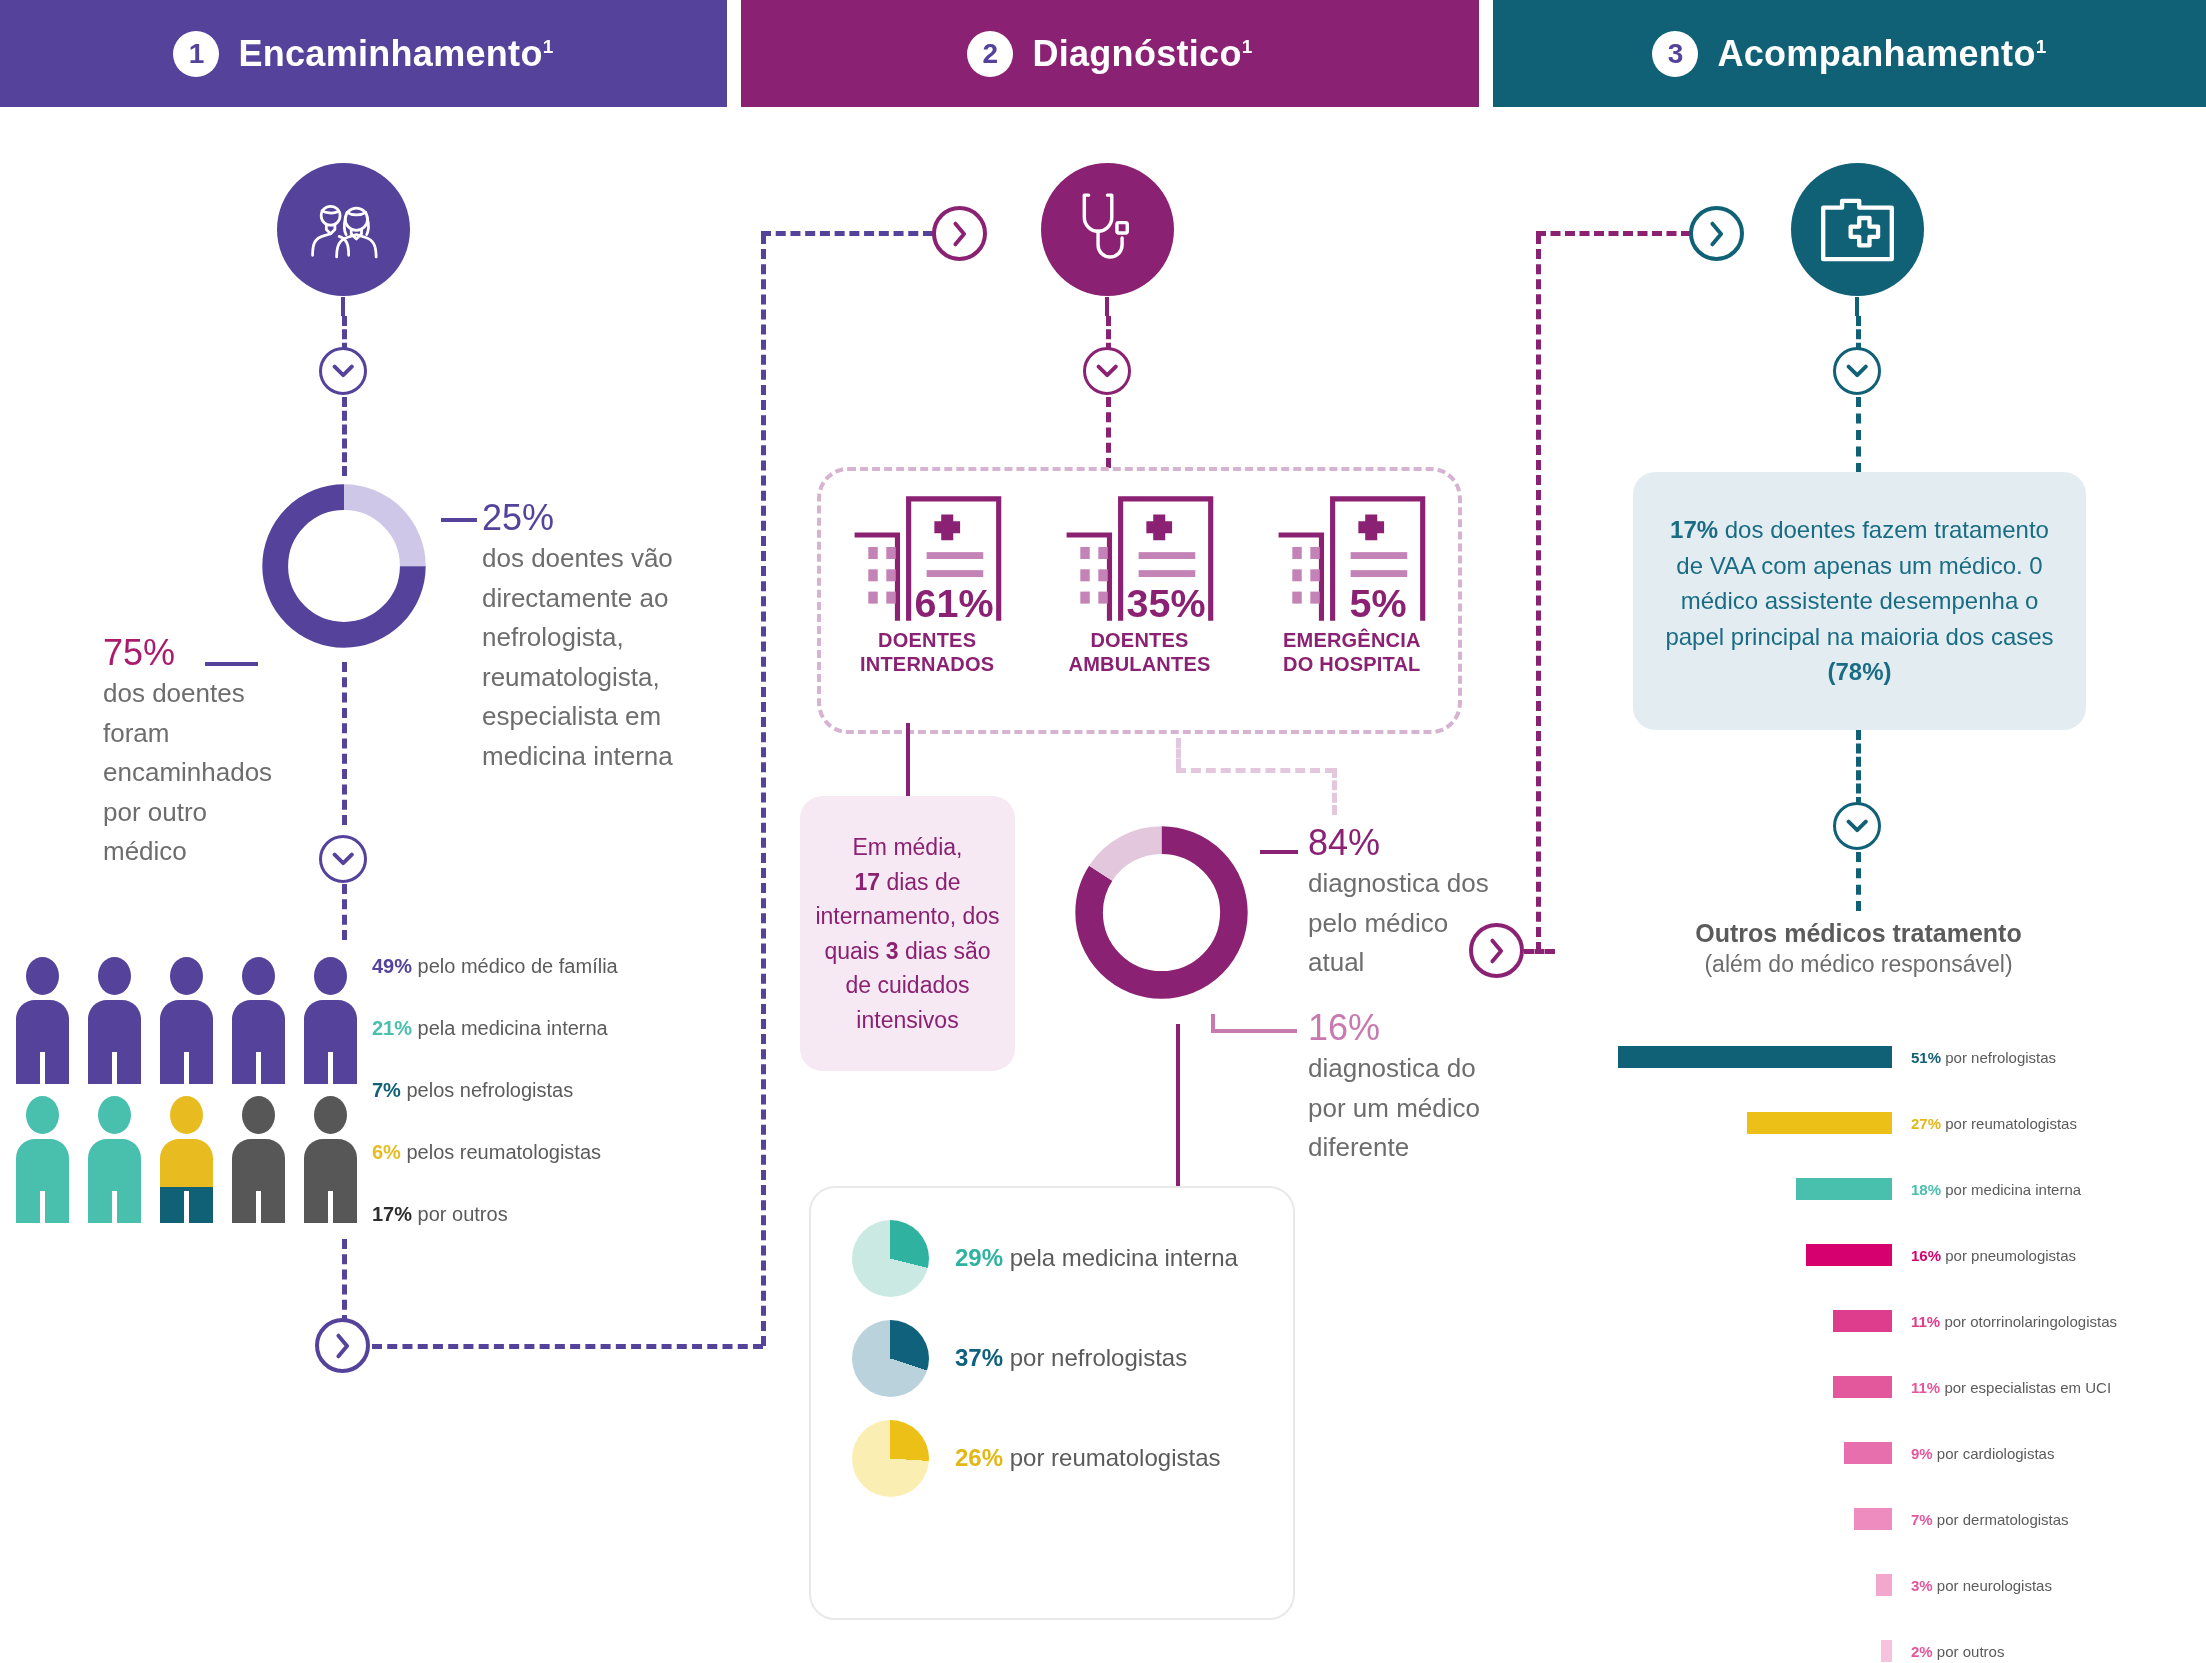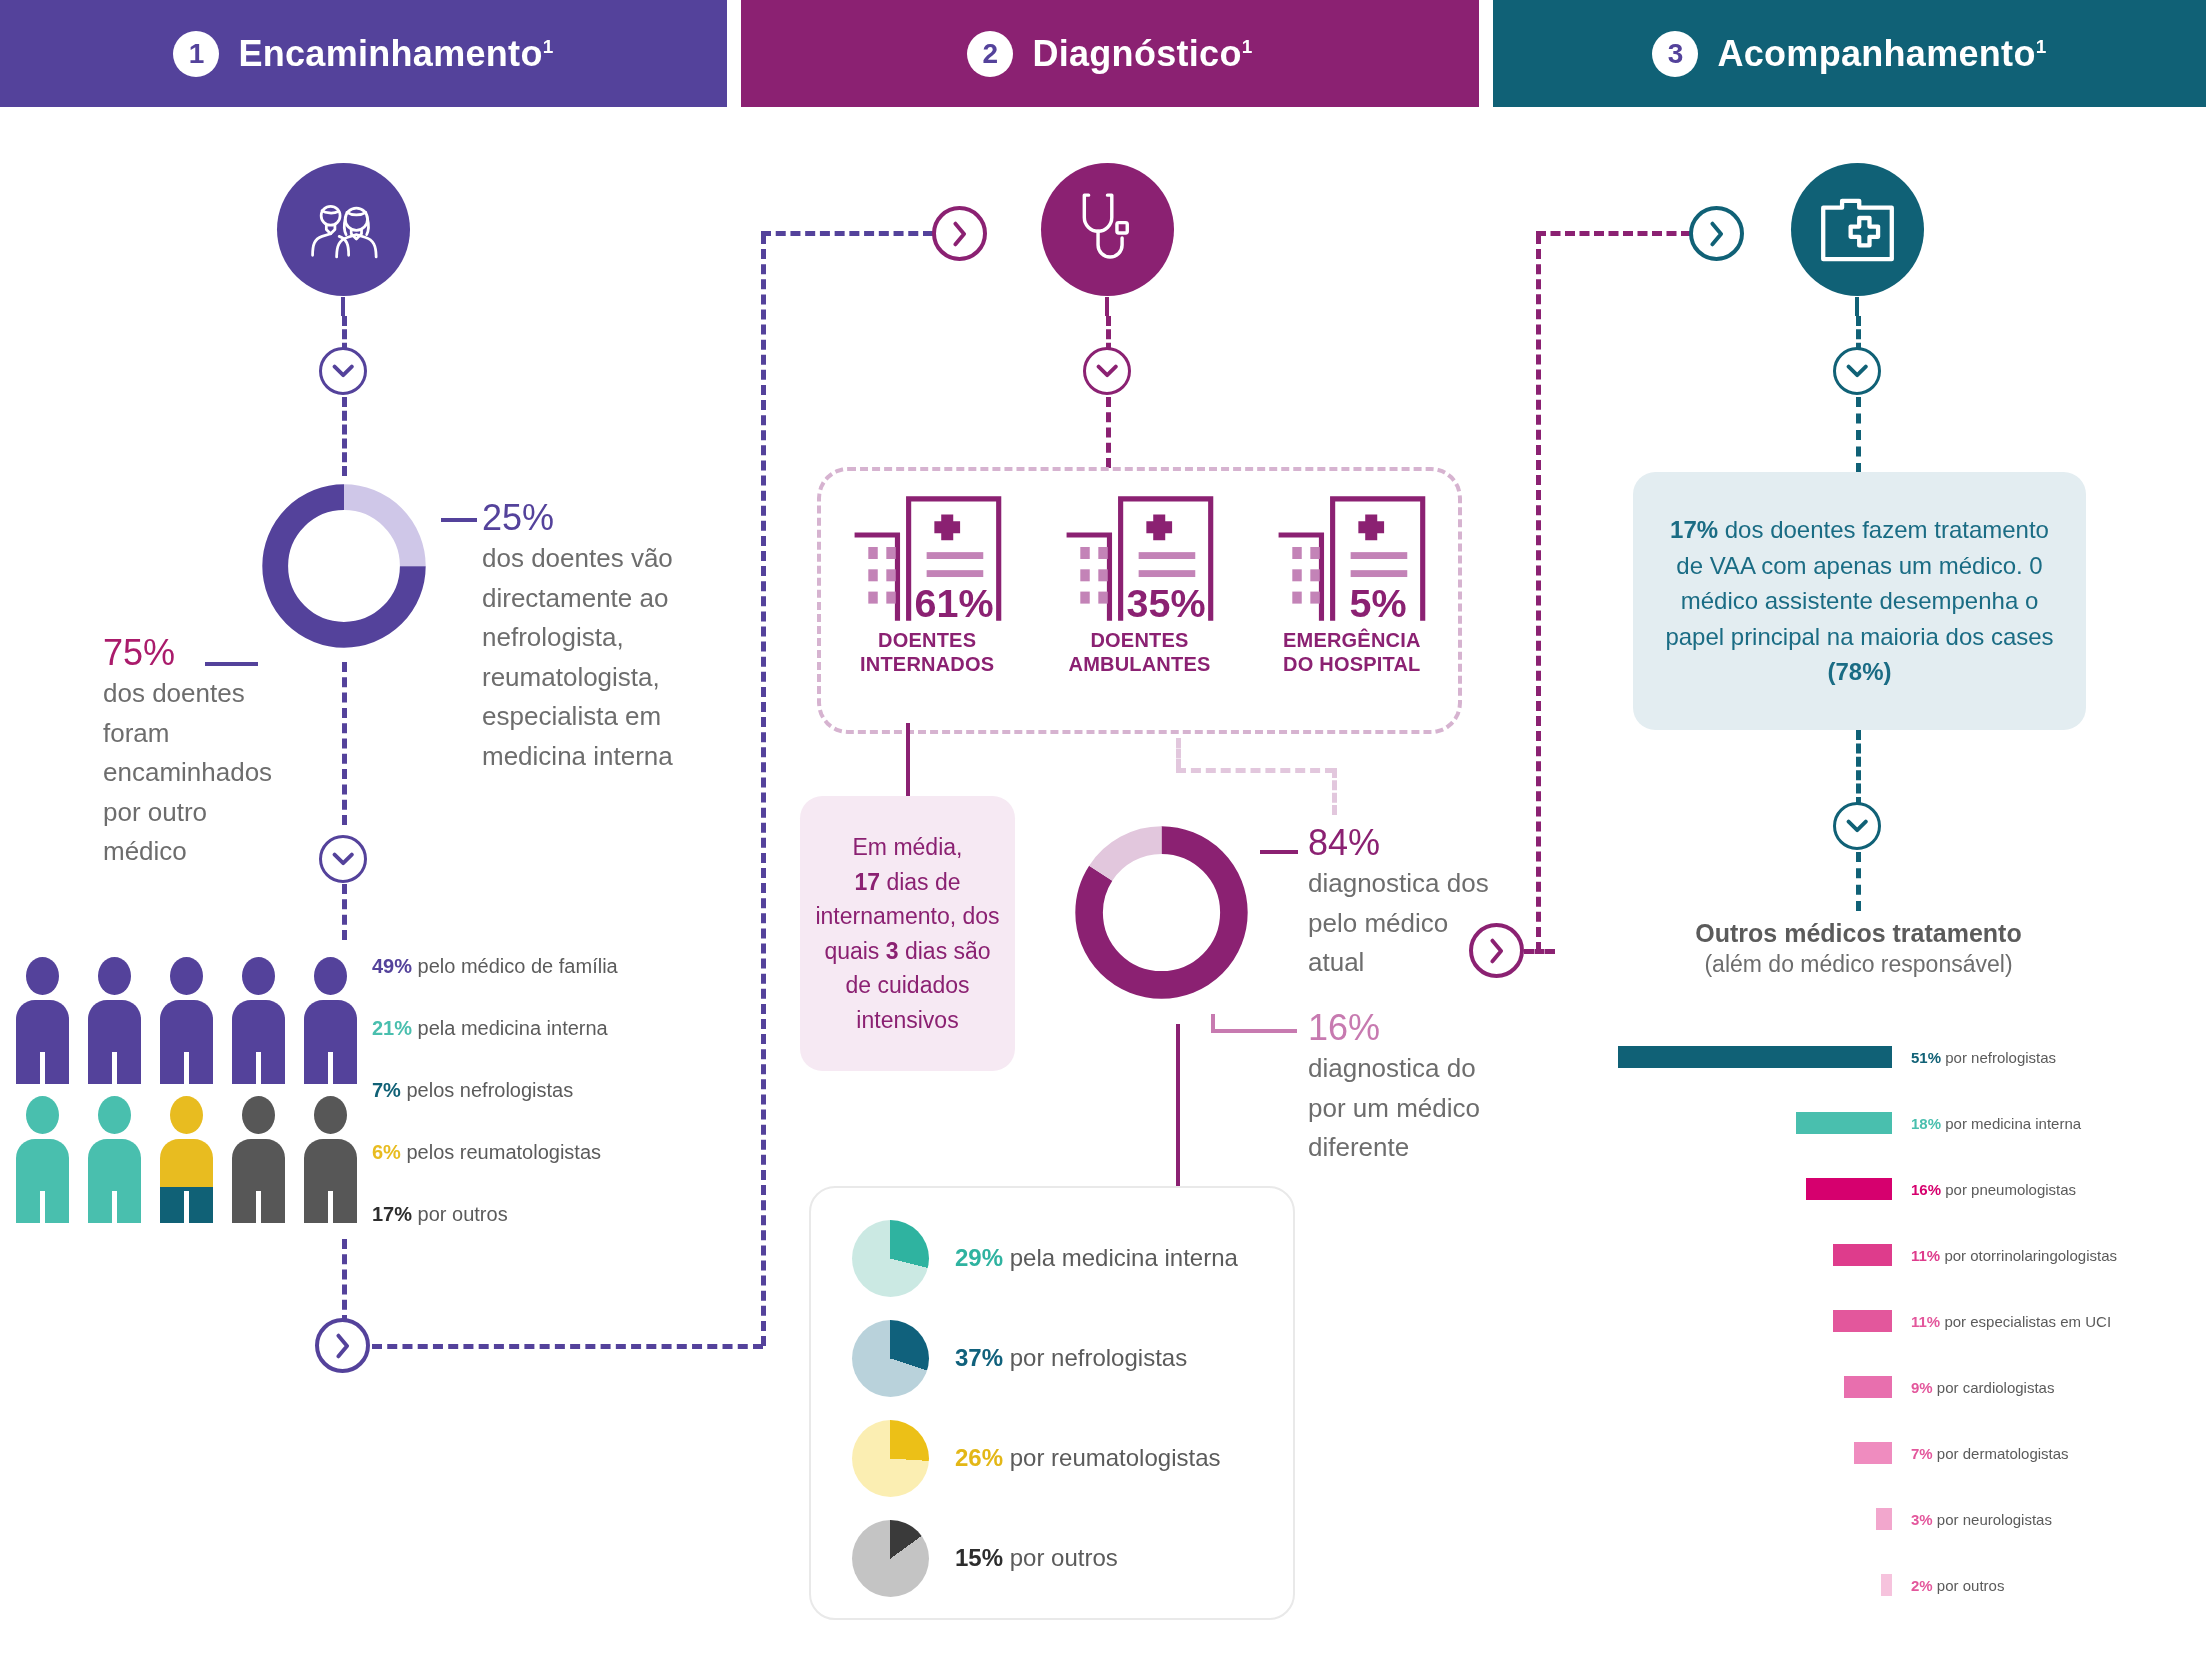--- a/index.html
+++ b/index.html
@@ -415,24 +415,20 @@
     <div class="plabel"><b style="color:#2fb3a0">29%</b> <span>pela medicina interna</span></div>
   </div>
   <div class="prow">
     <div class="minipie" style="background: conic-gradient(#10617c 0 30%, #b9d2db 30% 100%);"></div>
     <div class="plabel"><b style="color:#10617c">37%</b> <span>por nefrologistas</span></div>
   </div>
   <div class="prow">
     <div class="minipie" style="background: conic-gradient(#ecc017 0 26%, #fbeeb2 26% 100%);"></div>
     <div class="plabel"><b style="color:#e3b716">26%</b> <span>por reumatologistas</span></div>
   </div>
-  <div class="prow">
-    <div class="minipie" style="background: conic-gradient(#3a3a3a 0 15%, #c4c4c4 15% 100%);"></div>
-    <div class="plabel"><b style="color:#2d2d2d">15%</b> <span>por outros</span></div>
-  </div>
 </div>
 
 <div class="arrowc" style="left:1469px; top:923px; color:#8b2172;">
   <svg width="15.5" height="26" viewBox="0 0 18 30" fill="none" stroke="#8b2172" stroke-width="4.5" stroke-linecap="round" stroke-linejoin="round">
       <path d="M4 3l10 12L4 27"></path>
     </svg>
 </div>
 <div class="dash dash-h" style="left:1524px; top:949px; width:31px; color:#8b2172;"></div>
 <div class="dash dash-v" style="left:1536px; top:234px; height:718px; color:#8b2172;"></div>
 <div class="dash dash-h" style="left:1536px; top:231px; width:155px; color:#8b2172;"></div>
@@ -478,20 +474,26 @@
 
 <div id="barlist">
   <div class="brow">
     <div class="bwrap">
         <div class="bar" style="width:274px; background:#106176;"></div>
       </div>
     <div class="blabel"><b style="color:#106176">51%</b> <span>por nefrologistas</span></div>
   </div>
   <div class="brow">
     <div class="bwrap">
+        <div class="bar" style="width:145px; background:#ecc017;"></div>
+      </div>
+    <div class="blabel"><b style="color:#e3b716">27%</b> <span>por reumatologistas</span></div>
+  </div>
+  <div class="brow">
+    <div class="bwrap">
         <div class="bar" style="width:96px; background:#49bfae;"></div>
       </div>
     <div class="blabel"><b style="color:#49bfae">18%</b> <span>por medicina interna</span></div>
   </div>
   <div class="brow">
     <div class="bwrap">
         <div class="bar" style="width:86px; background:#d6006e;"></div>
       </div>
     <div class="blabel"><b style="color:#d6006e">16%</b> <span>por pneumologistas</span></div>
   </div>

